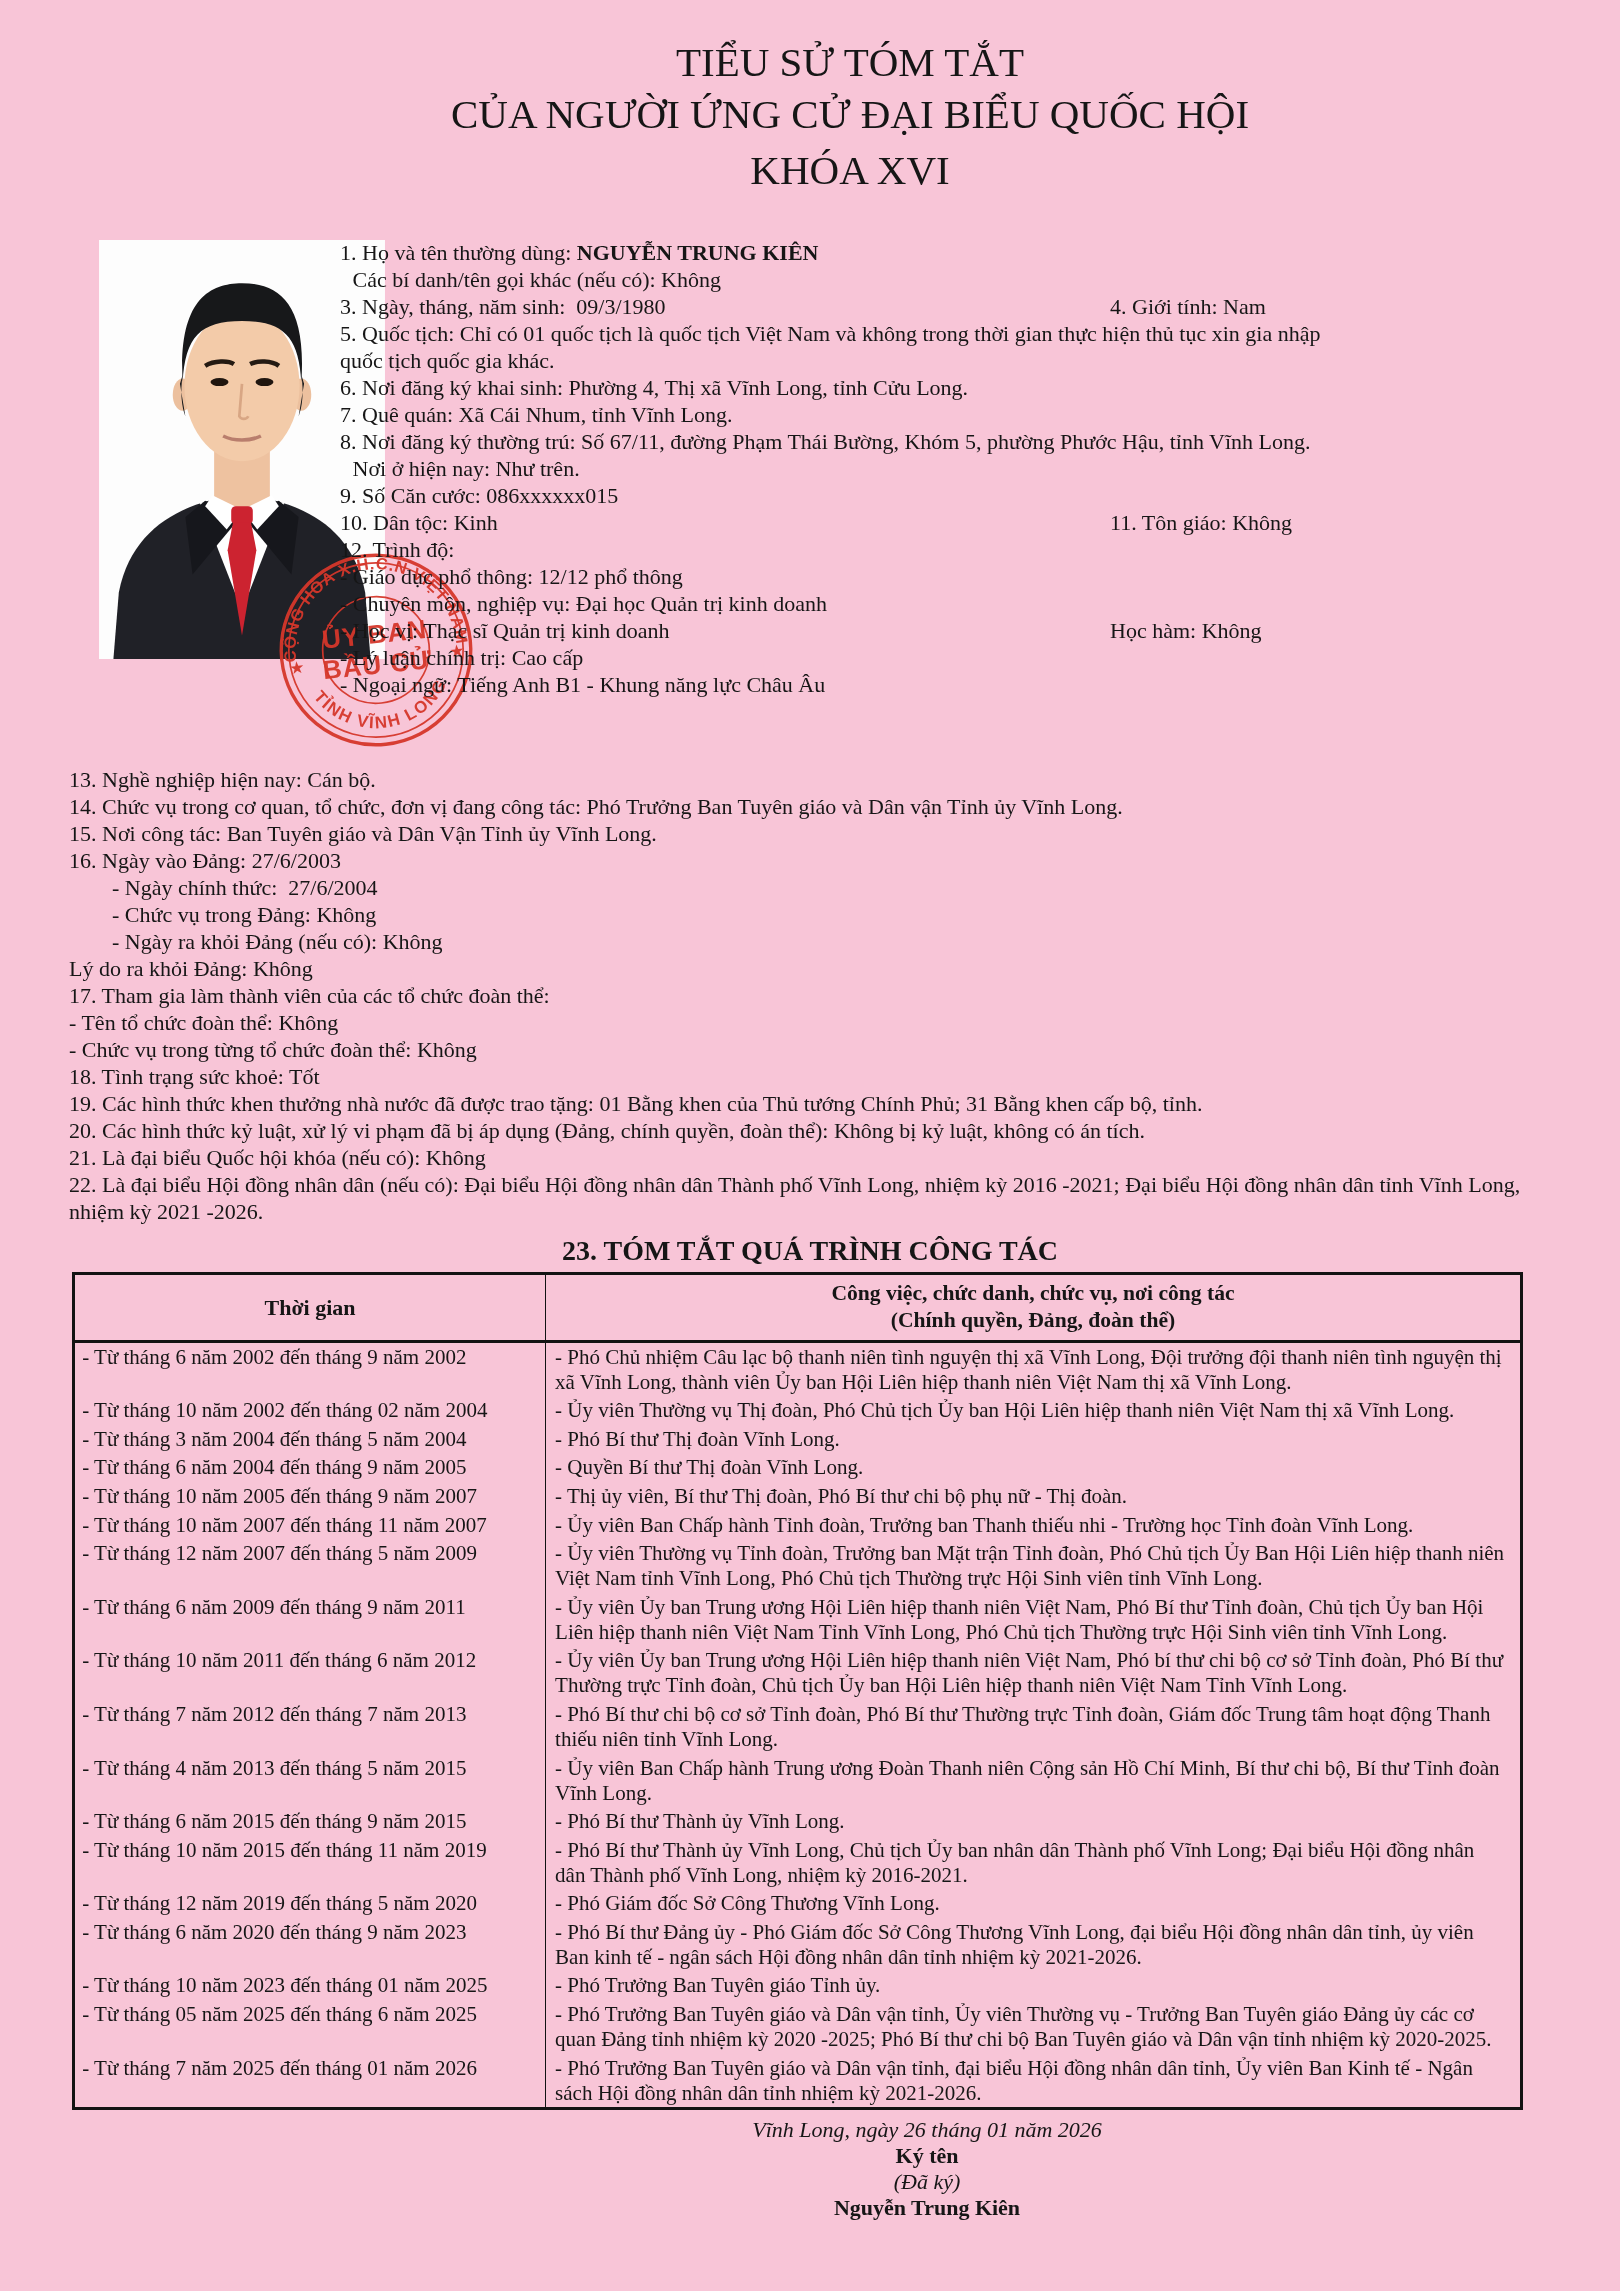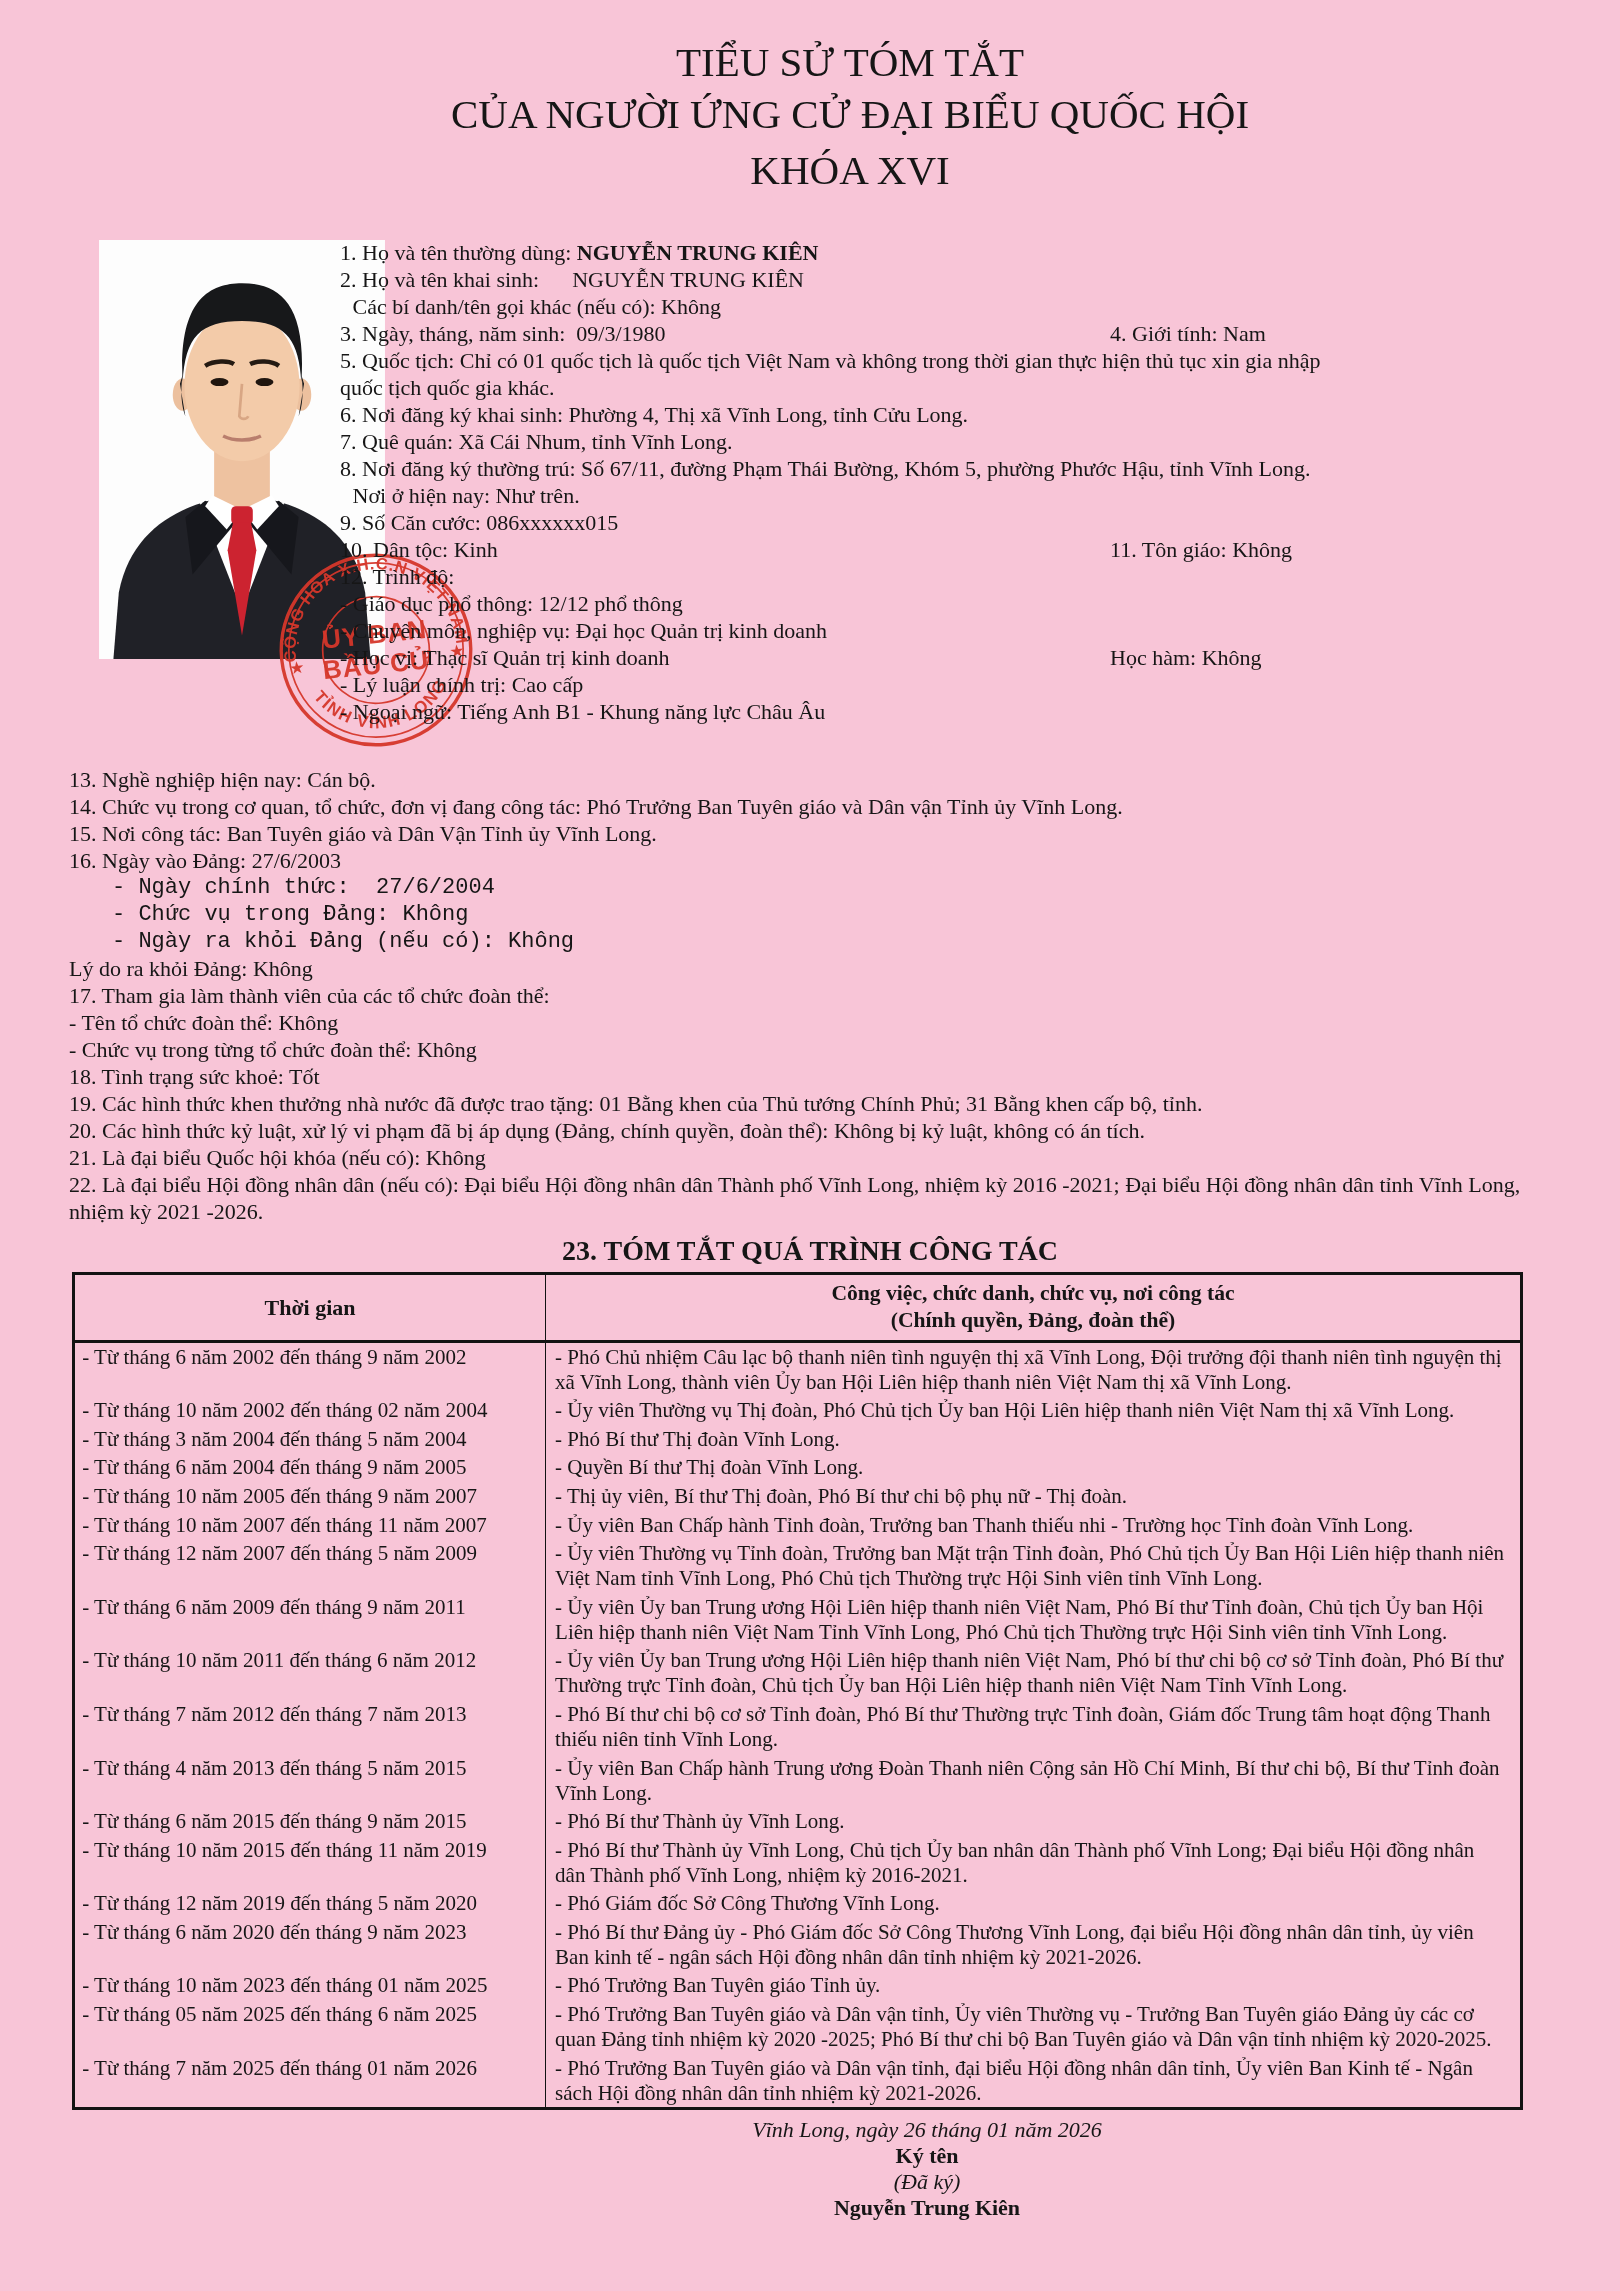--- a/index.html
+++ b/index.html
@@ -11,21 +11,21 @@
   .title .l3{margin-top:3.6px;}
   
   .photo{position:absolute;left:99px;top:240px;width:286px;height:419px;}
   
   .stamp{position:absolute;left:266px;top:540px;width:220px;height:220px;transform:rotate(-6deg);}
   
   .info-a{position:absolute;left:340px;top:239px;width:1260px;font-size:22px;line-height:27px;}
   .info-b{position:absolute;left:69px;top:766px;width:1501px;font-size:22px;line-height:27px;}
   .line{position:relative;white-space:pre-wrap;}
   .ind1{padding-left:12.6px;}
-  .ind2{padding-left:43px;font-family:Liberation Mono, monospace;}
+  .ind2{padding-left:43px;}
   .rcol{position:absolute;left:770px;top:0;white-space:pre;}
   .info-b .rcol{left:1042px;}
   
   .sec23{position:absolute;top:1235px;left:0;width:100%;text-align:center;font-weight:bold;font-size:28px;}
   .table{position:absolute;left:72px;top:1272px;width:1451px;border:3.6px solid #131313;
          font-size:21px;line-height:25px;box-sizing:border-box;}
   .thead{display:flex;border-bottom:3.6px solid #131313;font-weight:bold;text-align:center;}
   .th1{width:32.6%;border-right:1.8px solid #131313;display:flex;align-items:center;
        justify-content:center;padding:5.4px 3.6px;box-sizing:border-box;font-size:22px;}
   .th2{flex:1;padding:5.4px 7.2px;box-sizing:border-box;font-size:21.6px;line-height:27px;}
@@ -112,21 +112,20 @@
         <text x="26" y="148" font-size="20">★</text>
         <text x="216" y="148" font-size="20">★</text>
         <text x="130" y="122" text-anchor="middle" font-size="31" font-weight="bold" letter-spacing="1">ỦY BAN</text>
         <text x="130" y="158" text-anchor="middle" font-size="31" font-weight="bold" letter-spacing="1">BẦU CỬ</text>
       </g>
     </svg>
   </div>
 
   <div class="info-a">
       <div class="line"><span>1. Họ và tên thường dùng: </span><b>NGUYỄN TRUNG KIÊN</b><span class="rcol"></span></div>
-      <div class="line"><span>2. Họ và tên khai sinh:      NGUYỄN TRUNG KIÊN</span><b></b><span class="rcol"></span></div>
       <div class="line ind1"><span>Các bí danh/tên gọi khác (nếu có): Không</span><b></b><span class="rcol"></span></div>
       <div class="line"><span>3. Ngày, tháng, năm sinh:  09/3/1980</span><b></b><span class="rcol">4. Giới tính: Nam</span></div>
       <div class="line"><span>5. Quốc tịch: Chỉ có 01 quốc tịch là quốc tịch Việt Nam và không trong thời gian thực hiện thủ tục xin gia nhập</span><b></b><span class="rcol"></span></div>
       <div class="line"><span>quốc tịch quốc gia khác.</span><b></b><span class="rcol"></span></div>
       <div class="line"><span>6. Nơi đăng ký khai sinh: Phường 4, Thị xã Vĩnh Long, tỉnh Cửu Long.</span><b></b><span class="rcol"></span></div>
       <div class="line"><span>7. Quê quán: Xã Cái Nhum, tỉnh Vĩnh Long.</span><b></b><span class="rcol"></span></div>
       <div class="line"><span>8. Nơi đăng ký thường trú: Số 67/11, đường Phạm Thái Bường, Khóm 5, phường Phước Hậu, tỉnh Vĩnh Long.</span><b></b><span class="rcol"></span></div>
       <div class="line ind1"><span>Nơi ở hiện nay: Như trên.</span><b></b><span class="rcol"></span></div>
       <div class="line"><span>9. Số Căn cước: 086xxxxxx015</span><b></b><span class="rcol"></span></div>
       <div class="line"><span>10. Dân tộc: Kinh</span><b></b><span class="rcol">11. Tôn giáo: Không</span></div>

